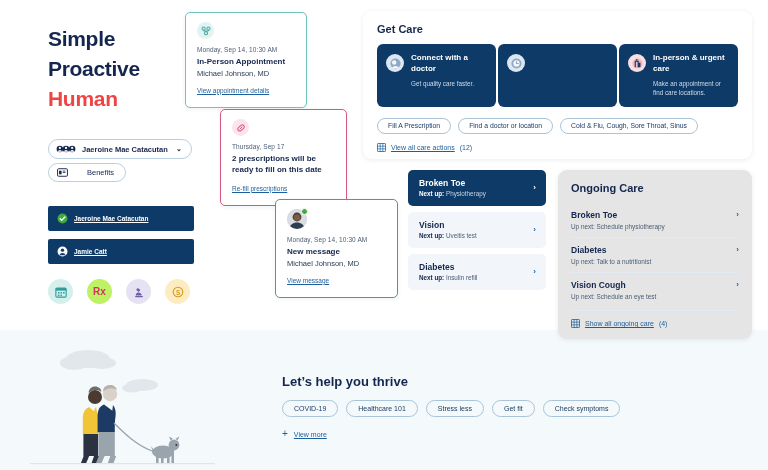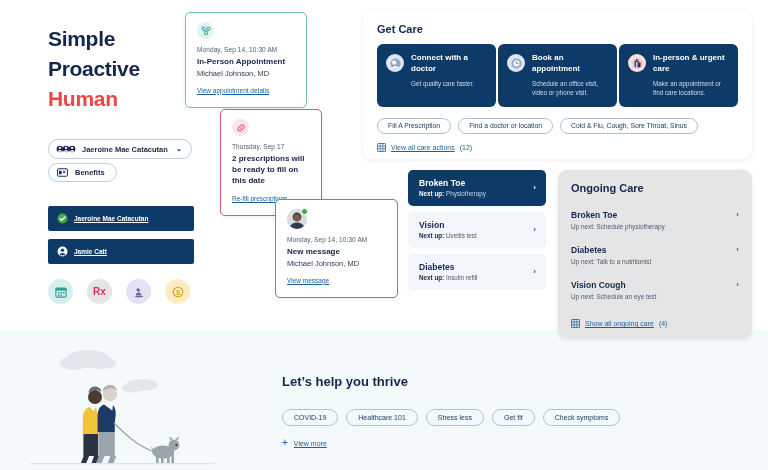--- a/index.html
+++ b/index.html
@@ -29,24 +29,24 @@
   .pill-select {
     position:absolute; left:48px; top:139px;
     display:flex; align-items:center; gap:6px;
     border:1px solid #b9cfe0; border-radius:20px;
     background:#fff; padding:4px 9px 4px 7px;
     font-size:7.5px; color:#14264d; font-weight:600;
     white-space:nowrap; cursor:pointer;
   }
   .pill-benefits {
     position:absolute; left:48px; top:163px;
-    display:flex; align-items:center; gap:7px;
+    display:flex; align-items:center; gap:19px;
     border:1px solid #b9cfe0; border-radius:20px;
     background:#fff; padding:4px 11px 4px 8px;
-    font-size:7.5px; color:#14264d; font-weight:700; cursor:pointer;
+    font-size:7.5px; color:#14264d; font-weight:400; cursor:pointer;
   }
   .caret { font-size:7px; color:#14264d; margin-left:2px; }
 
   .user-row {
     position:absolute; left:48px; width:146px; height:25px;
     background:#0e3a68; border-radius:2px;
     display:flex; align-items:center; gap:6px; padding-left:9px;
     cursor:pointer;
   }
   .user-row.r1 { top:206px; }
@@ -56,21 +56,21 @@
   }
 
   
   .icon-row { position:absolute; left:48px; top:279px; display:flex; gap:14px; }
   .pastel {
     width:25px; height:25px; border-radius:50%;
     display:flex; align-items:center; justify-content:center;
     font-size:10px; font-weight:700; cursor:pointer;
   }
   .p-cal { background:#d5f0ec; color:#2e9c9a; }
-  .p-rx  { background:#e5e5e5; color:#d4335b; }
+  .p-rx  { background:#bef264; color:#d4335b; }
   .p-lab { background:#e6e2f3; color:#6e5fa8; }
   .p-pay { background:#fdecc2; color:#d79a18; }
 
   
   .ncard {
     position:absolute; background:#fff; border-radius:5px;
     padding:9px 10px 10px 11px;
   }
   .ncard .ndate { font-size:6.5px; color:#4a5c73; margin-bottom:4px; letter-spacing:.1px; }
   .ncard .ntitle { font-size:8px; font-weight:700; color:#14264d; line-height:1.35; }
@@ -78,21 +78,21 @@
   .ncard .nlink {
     font-size:6.5px; color:#1b5f9e; text-decoration:underline;
     margin-top:9px; display:inline-block; cursor:pointer;
   }
   .card-appt {
     left:185px; top:12px; width:122px;
     border:1px solid #6ec3bd;
     box-shadow:0 1px 4px rgba(20,40,70,.07);
   }
   .card-rx {
-    left:220px; top:109px; width:102px;
+    left:220px; top:109px; width:127px;
     border:1px solid #d4597e;
     box-shadow:0 1px 4px rgba(20,40,70,.07);
   }
   .card-msg {
     left:256px; top:199px; width:123px;
     border:1px solid #53a551;
     box-shadow:0 1px 4px rgba(20,40,70,.07);
     margin-left:19px;
   }
   .ic-badge {
@@ -183,21 +183,21 @@
   .og-p { font-size:6.4px; color:#4a5c73; margin-top:3px; }
   .og-foot {
     display:flex; align-items:center; gap:5px;
     border-top:1px solid #e3eaf1; padding-top:8px; margin-top:3px;
     font-size:7px; color:#1b5f9e; cursor:pointer;
   }
   .og-foot u { text-decoration:underline; }
 
   
   .thrive { position:absolute; left:282px; top:374px; }
-  .th-title { font-size:13px; font-weight:700; color:#14264d; margin-bottom:20px; }
+  .th-title { font-size:13px; font-weight:700; color:#14264d; margin-bottom:11px; }
   .th-chips { display:flex; gap:8px; }
   .th-chip {
     border:1px solid #a9c4d8; border-radius:14px; background:transparent;
     padding:4px 11px; font-size:7px; color:#1c3c63; white-space:nowrap; cursor:pointer;
   }
   .th-more {
     display:flex; align-items:center; gap:6px; margin-top:12px;
     font-size:7px; color:#1b5f9e; cursor:pointer;
   }
   .th-more u { text-decoration:underline; }
@@ -351,24 +351,20 @@
         </div>
       </div>
 
       <div class="gc-card">
         <div class="gc-ic blue">
           <svg width="13" height="13" viewBox="0 0 14 14">
             <circle cx="7" cy="7" r="5.4" fill="#8fa8c4"></circle>
             <circle cx="7" cy="7" r="3.4" fill="#f2f6fa"></circle>
             <path d="M7 4.8V7h2" stroke="#8fa8c4" stroke-width="1.1" fill="none" stroke-linecap="round"></path>
           </svg>
-        </div>
-        <div>
-          <div class="gc-h">Book an appointment</div>
-          <div class="gc-p">Schedule an office visit, video or phone visit.</div>
         </div>
       </div>
 
       <div class="gc-card">
         <div class="gc-ic red">
           <svg width="13" height="13" viewBox="0 0 14 14">
             <circle cx="7" cy="7" r="5.4" fill="#eeb8bd"></circle>
             <path d="M4.6 11V4.6h3.2V11" fill="none" stroke="#0e3a68" stroke-width="1.2"></path>
             <rect x="7.8" y="6.2" width="2.4" height="4.8" fill="#0e3a68"></rect>
             <path d="M5.4 3.2h1.6M6.2 2.4v1.6" stroke="#0e3a68" stroke-width="1"></path>

